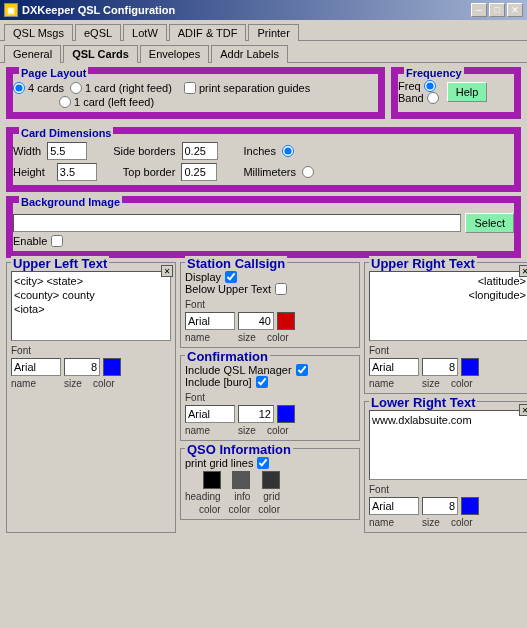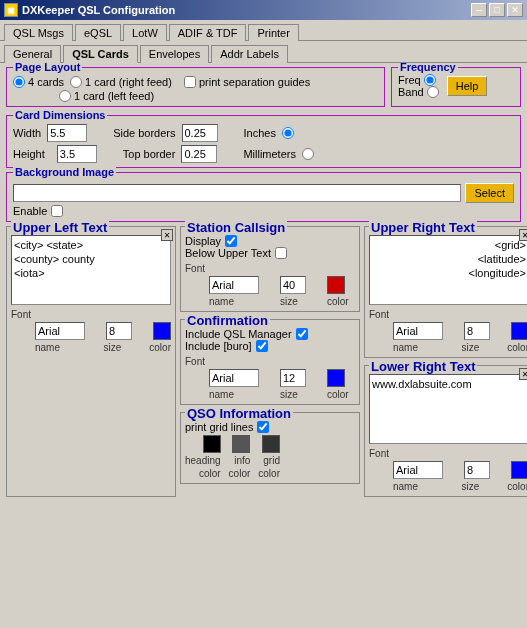--- a/index.html
+++ b/index.html
@@ -75,23 +75,23 @@
       z-index: 2;
       font-weight: bold;
     }
     .content {
       background: #d4d0c8;
       padding: 4px 6px;
       height: calc(628px - 20px - 25px - 25px);
       overflow: hidden;
     }
     .group-box {
-      border: 1px solid #a21caf;
+      border: 7px solid #a21caf;
       margin-bottom: 4px;
-      padding: 2px 6px 4px;
+      padding: 2px 0 4px;
       position: relative;
     }
     .group-label {
       position: absolute;
       top: -7px;
       left: 6px;
       background: #d4d0c8;
       padding: 0 2px;
       font-size: 11px;
       color: #0000aa;
@@ -115,21 +115,21 @@
     .win-input {
       background: white;
       border: 1px solid #888;
       border-top: 1px solid #555;
       border-left: 1px solid #555;
       height: 18px;
       padding: 1px 2px;
       font-size: 11px;
     }
     .win-btn {
-      background: #eab308;
+      background: #86efac;
       border: 1px solid #888;
       border-top: 1px solid #fff;
       border-left: 1px solid #fff;
       padding: 2px 8px;
       font-size: 11px;
       cursor: pointer;
       height: 20px;
     }
     .sub-group {
       border: 1px solid #888;
@@ -181,29 +181,29 @@
     }
     .color-box {
       width: 18px;
       height: 18px;
       border: 1px solid #555;
       cursor: pointer;
     }
     .font-row {
       display: flex;
       align-items: center;
-      gap: 21px;
+      gap: 3px;
       margin-top: 2px;
-      margin-left: 24px;
     }
     .font-name-input {
       width: 50px;
     }
     .font-size-input {
-      width: 26px;
+      width: 36px;
+      text-align: right;
     }
     .small-label {
       font-size: 10px;
       color: #333;
     }
     .freq-group {
       display: flex;
       flex-direction: column;
     }
     .bg-image-row {
@@ -464,21 +464,20 @@
         </div>
       </div>
     </div>
 
     <div style="display:flex; flex-direction:column; gap:4px;">
 
       <div class="sub-group" style="position:relative; padding-top:8px;">
         <span class="sub-label section-title">Upper Right Text</span>
         <div class="close-btn">✕</div>
         <div class="text-list" style="text-align:right;">
-          <div class="text-list-item">&lt;grid&gt;</div>
           <div class="text-list-item">&lt;latitude&gt;</div>
           <div class="text-list-item">&lt;longitude&gt;</div>
         </div>
         <div style="margin-top:3px;">
           <span class="small-label">Font</span>
           <div class="font-row">
             <input type="text" class="win-input font-name-input" value="Arial" style="">
             <input type="text" class="win-input font-size-input" value="8" style="">
             <div class="color-box" style="background:#0000ff;"></div>
           </div>

